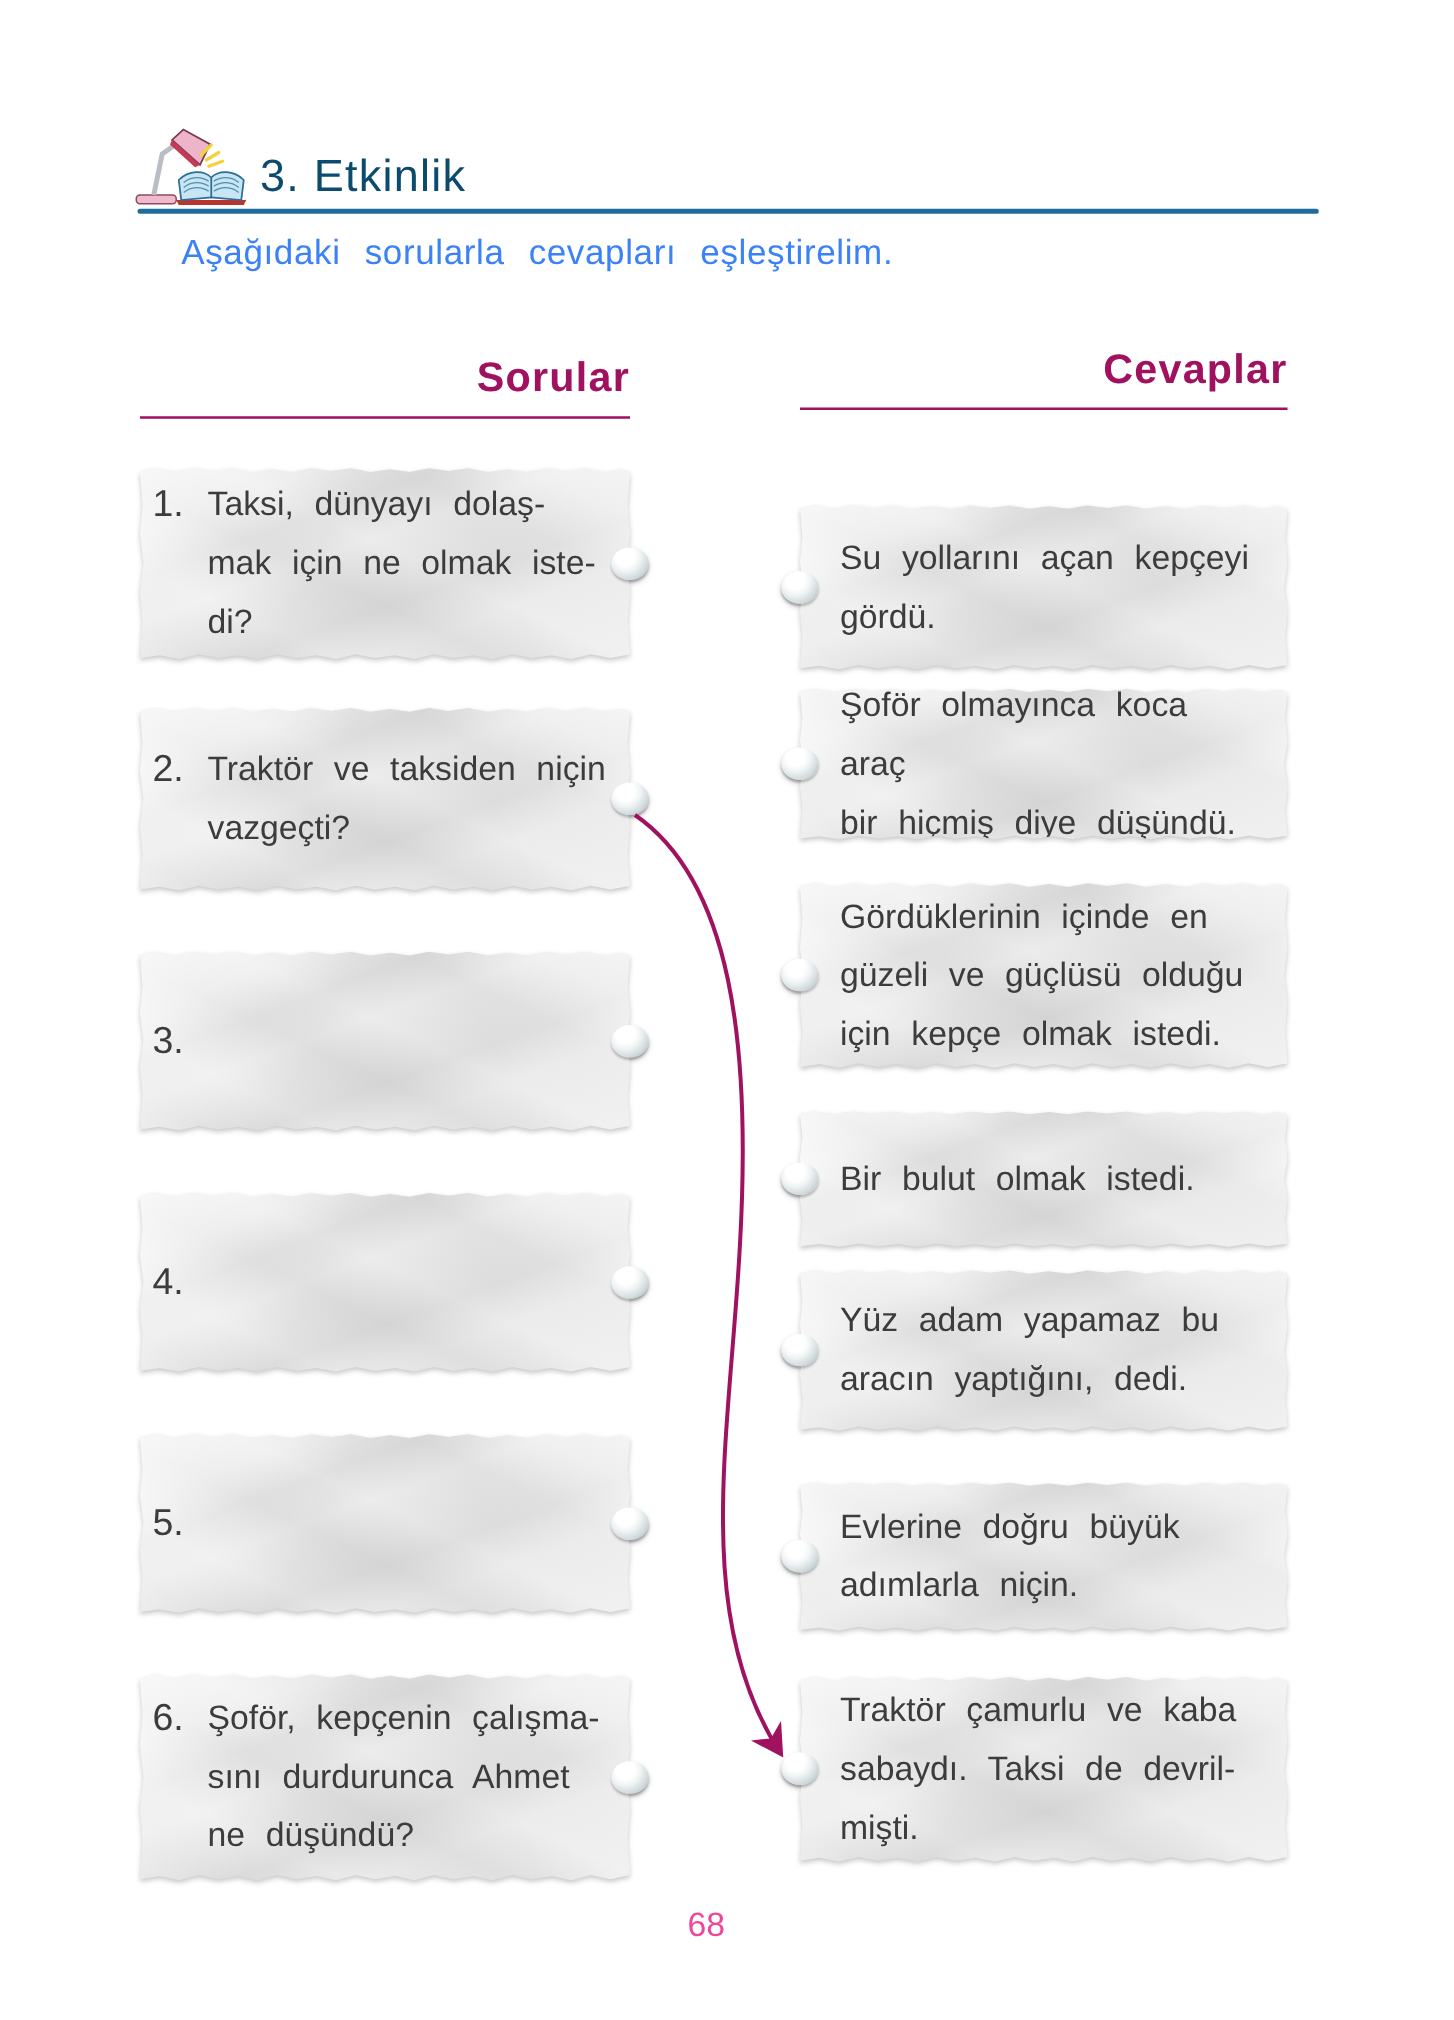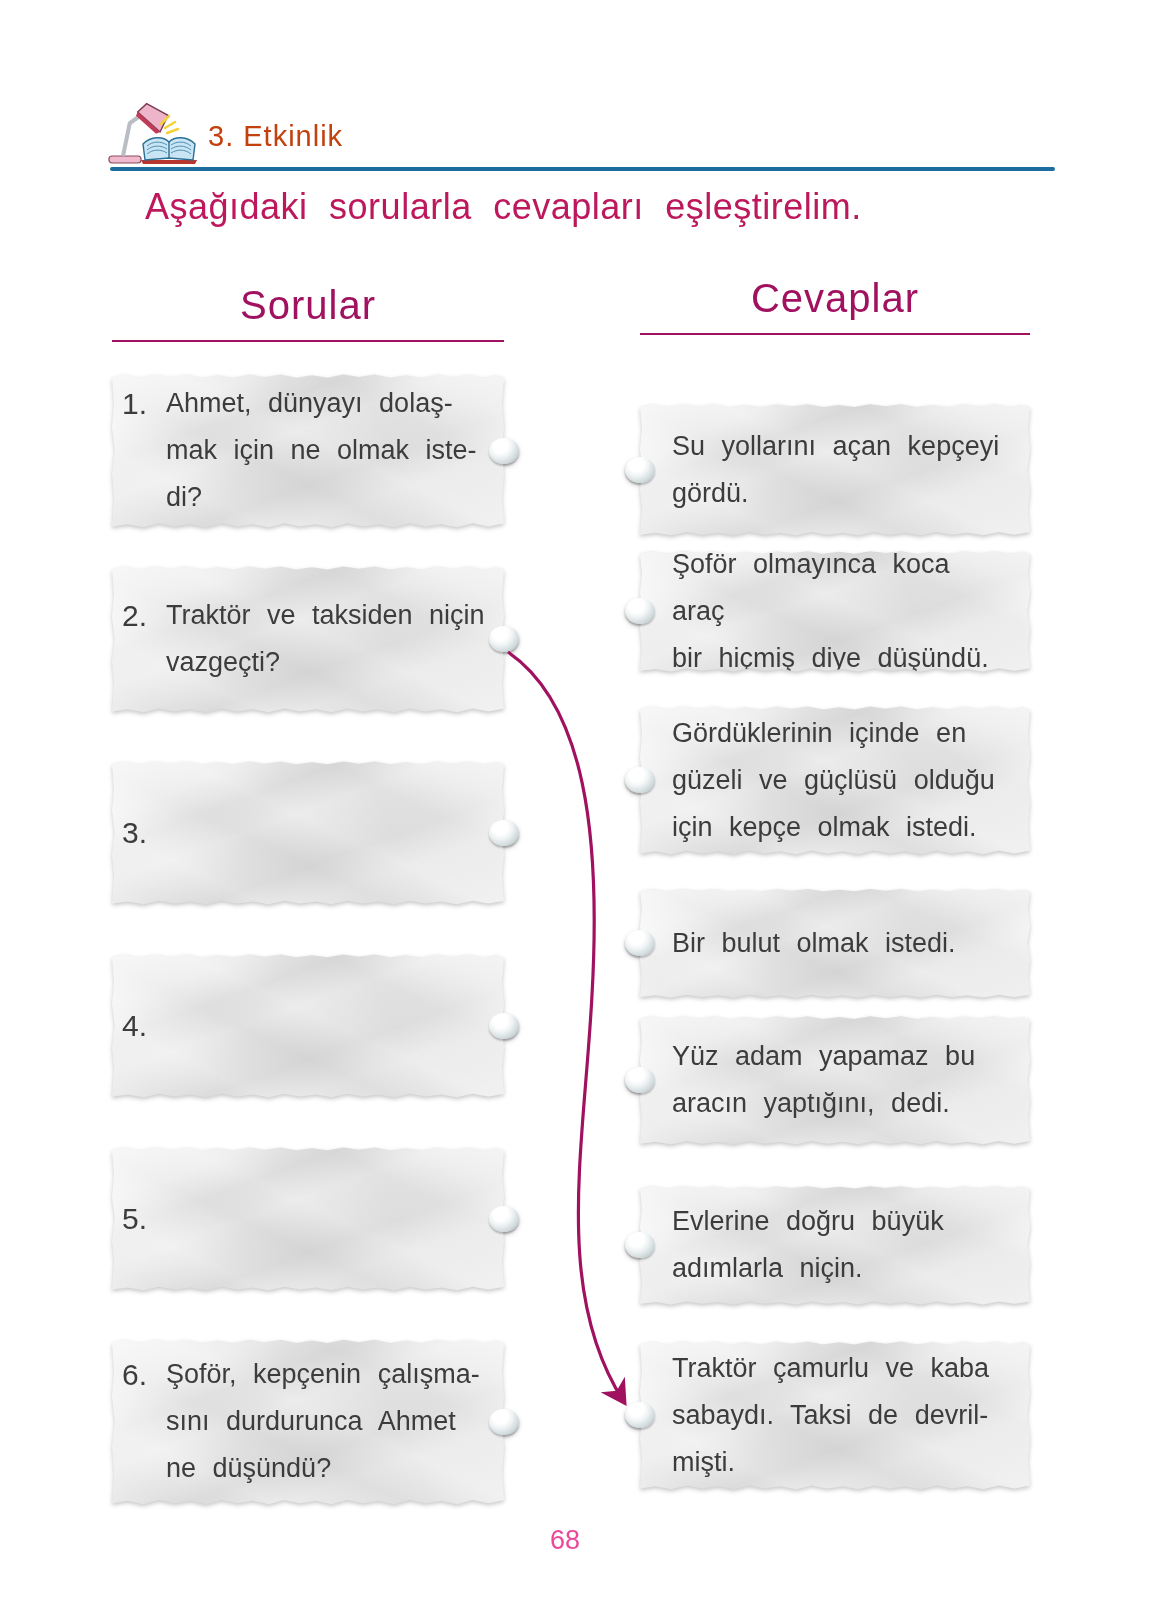--- a/index.html
+++ b/index.html
@@ -4,35 +4,35 @@
 <style>
   html,body{margin:0;padding:0;}
   body{
     width:1163px;height:1616px;position:relative;background:#ffffff;
     font-family:"Liberation Sans", sans-serif;color:#3c3c3c;overflow:hidden;
   }
   
   .header{position:absolute;left:100px;top:100px;width:960px;height:72px;}
   .header-icon{position:absolute;left:3px;top:2px;width:96px;height:66px;}
   .header-title{
-    position:absolute;left:108px;top:20px;font-size:29px;color:#c2410c;
+    position:absolute;left:108px;top:20px;font-size:36px;color:#0c4a6e;
     letter-spacing:1px;
     text-align:center;
   }
   .header-rule{
     position:absolute;left:10px;top:67px;width:945px;height:4px;
     background:#1c6d9d;border-radius:2px;
   }
   .instruction{
-    position:absolute;left:145px;top:186px;width:900px;font-size:36px;
-    color:#be185d;word-spacing:11px;letter-spacing:.5px;
-  }
-  
-  .col-head{position:absolute;text-align:center;color:#a0115f;font-weight:normal;
-    font-size:40px;letter-spacing:1px;}
+    position:absolute;left:145px;top:186px;width:900px;font-size:28px;
+    color:#3b82f6;word-spacing:11px;letter-spacing:.5px;
+  }
+  
+  .col-head{position:absolute;text-align:right;color:#a0115f;font-weight:bold;
+    font-size:33px;letter-spacing:1px;}
   .col-head .rule{display:block;margin-top:12px;height:2px;background:#a0115f;}
   #head-questions{left:112px;top:283px;width:392px;}
   #head-answers{left:640px;top:276px;width:390px;}
   
   .card{position:absolute;filter:drop-shadow(0 2px 2px rgba(0,0,0,.22));}
   .paper{
     position:absolute;inset:0;
     background-color:#ececec;
     background-image:
       linear-gradient(115deg, rgba(255,255,255,.75), rgba(255,255,255,0) 38%),
@@ -116,21 +116,21 @@
 </div>
 <div class="col-head" id="head-answers">
   <span>Cevaplar</span>
   <span class="rule"></span>
 </div>
 
 <div class="card q-card" id="q1">
   <div class="paper">
     <div class="qwrap">
         <span class="qnum">1.</span>
-        <span class="qtext">Ahmet, dünyayı dolaş-
+        <span class="qtext">Taksi, dünyayı dolaş-
 mak için ne olmak iste-
 di?</span>
       </div>
   </div>
   <span class="pin"></span>
 </div>
 <div class="card q-card" id="q2">
   <div class="paper">
     <div class="qwrap">
         <span class="qnum">2.</span>

